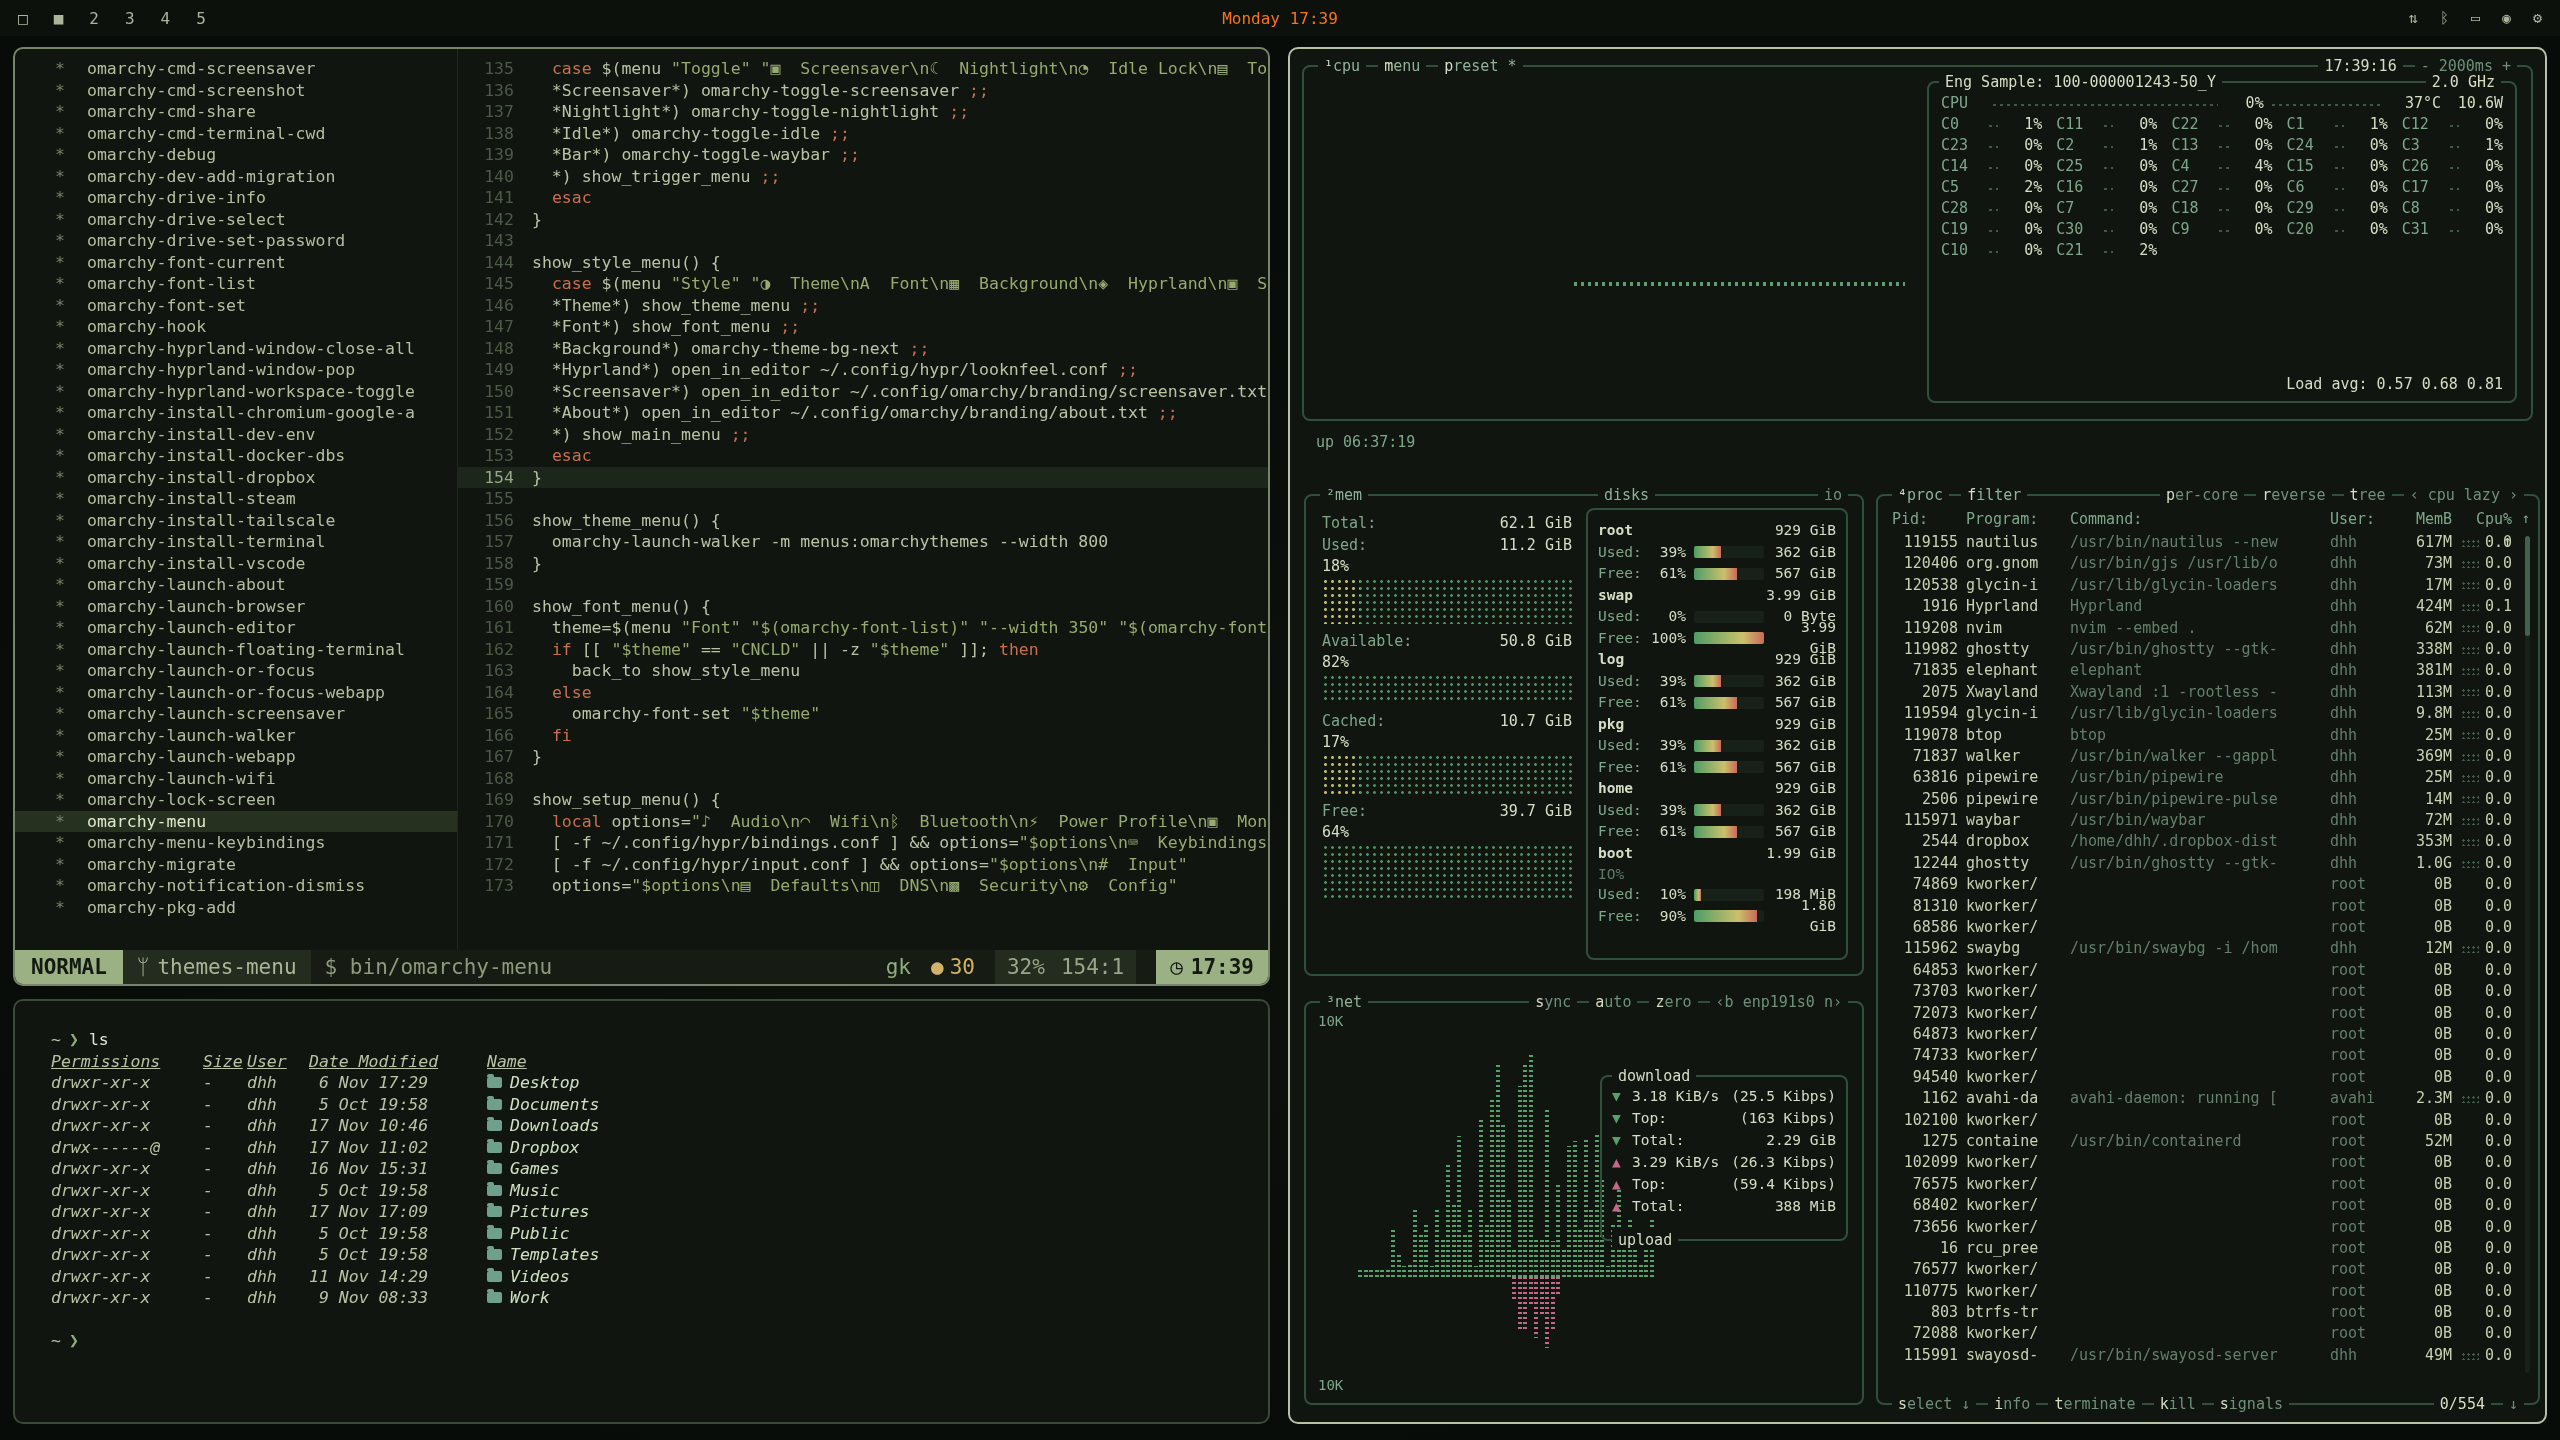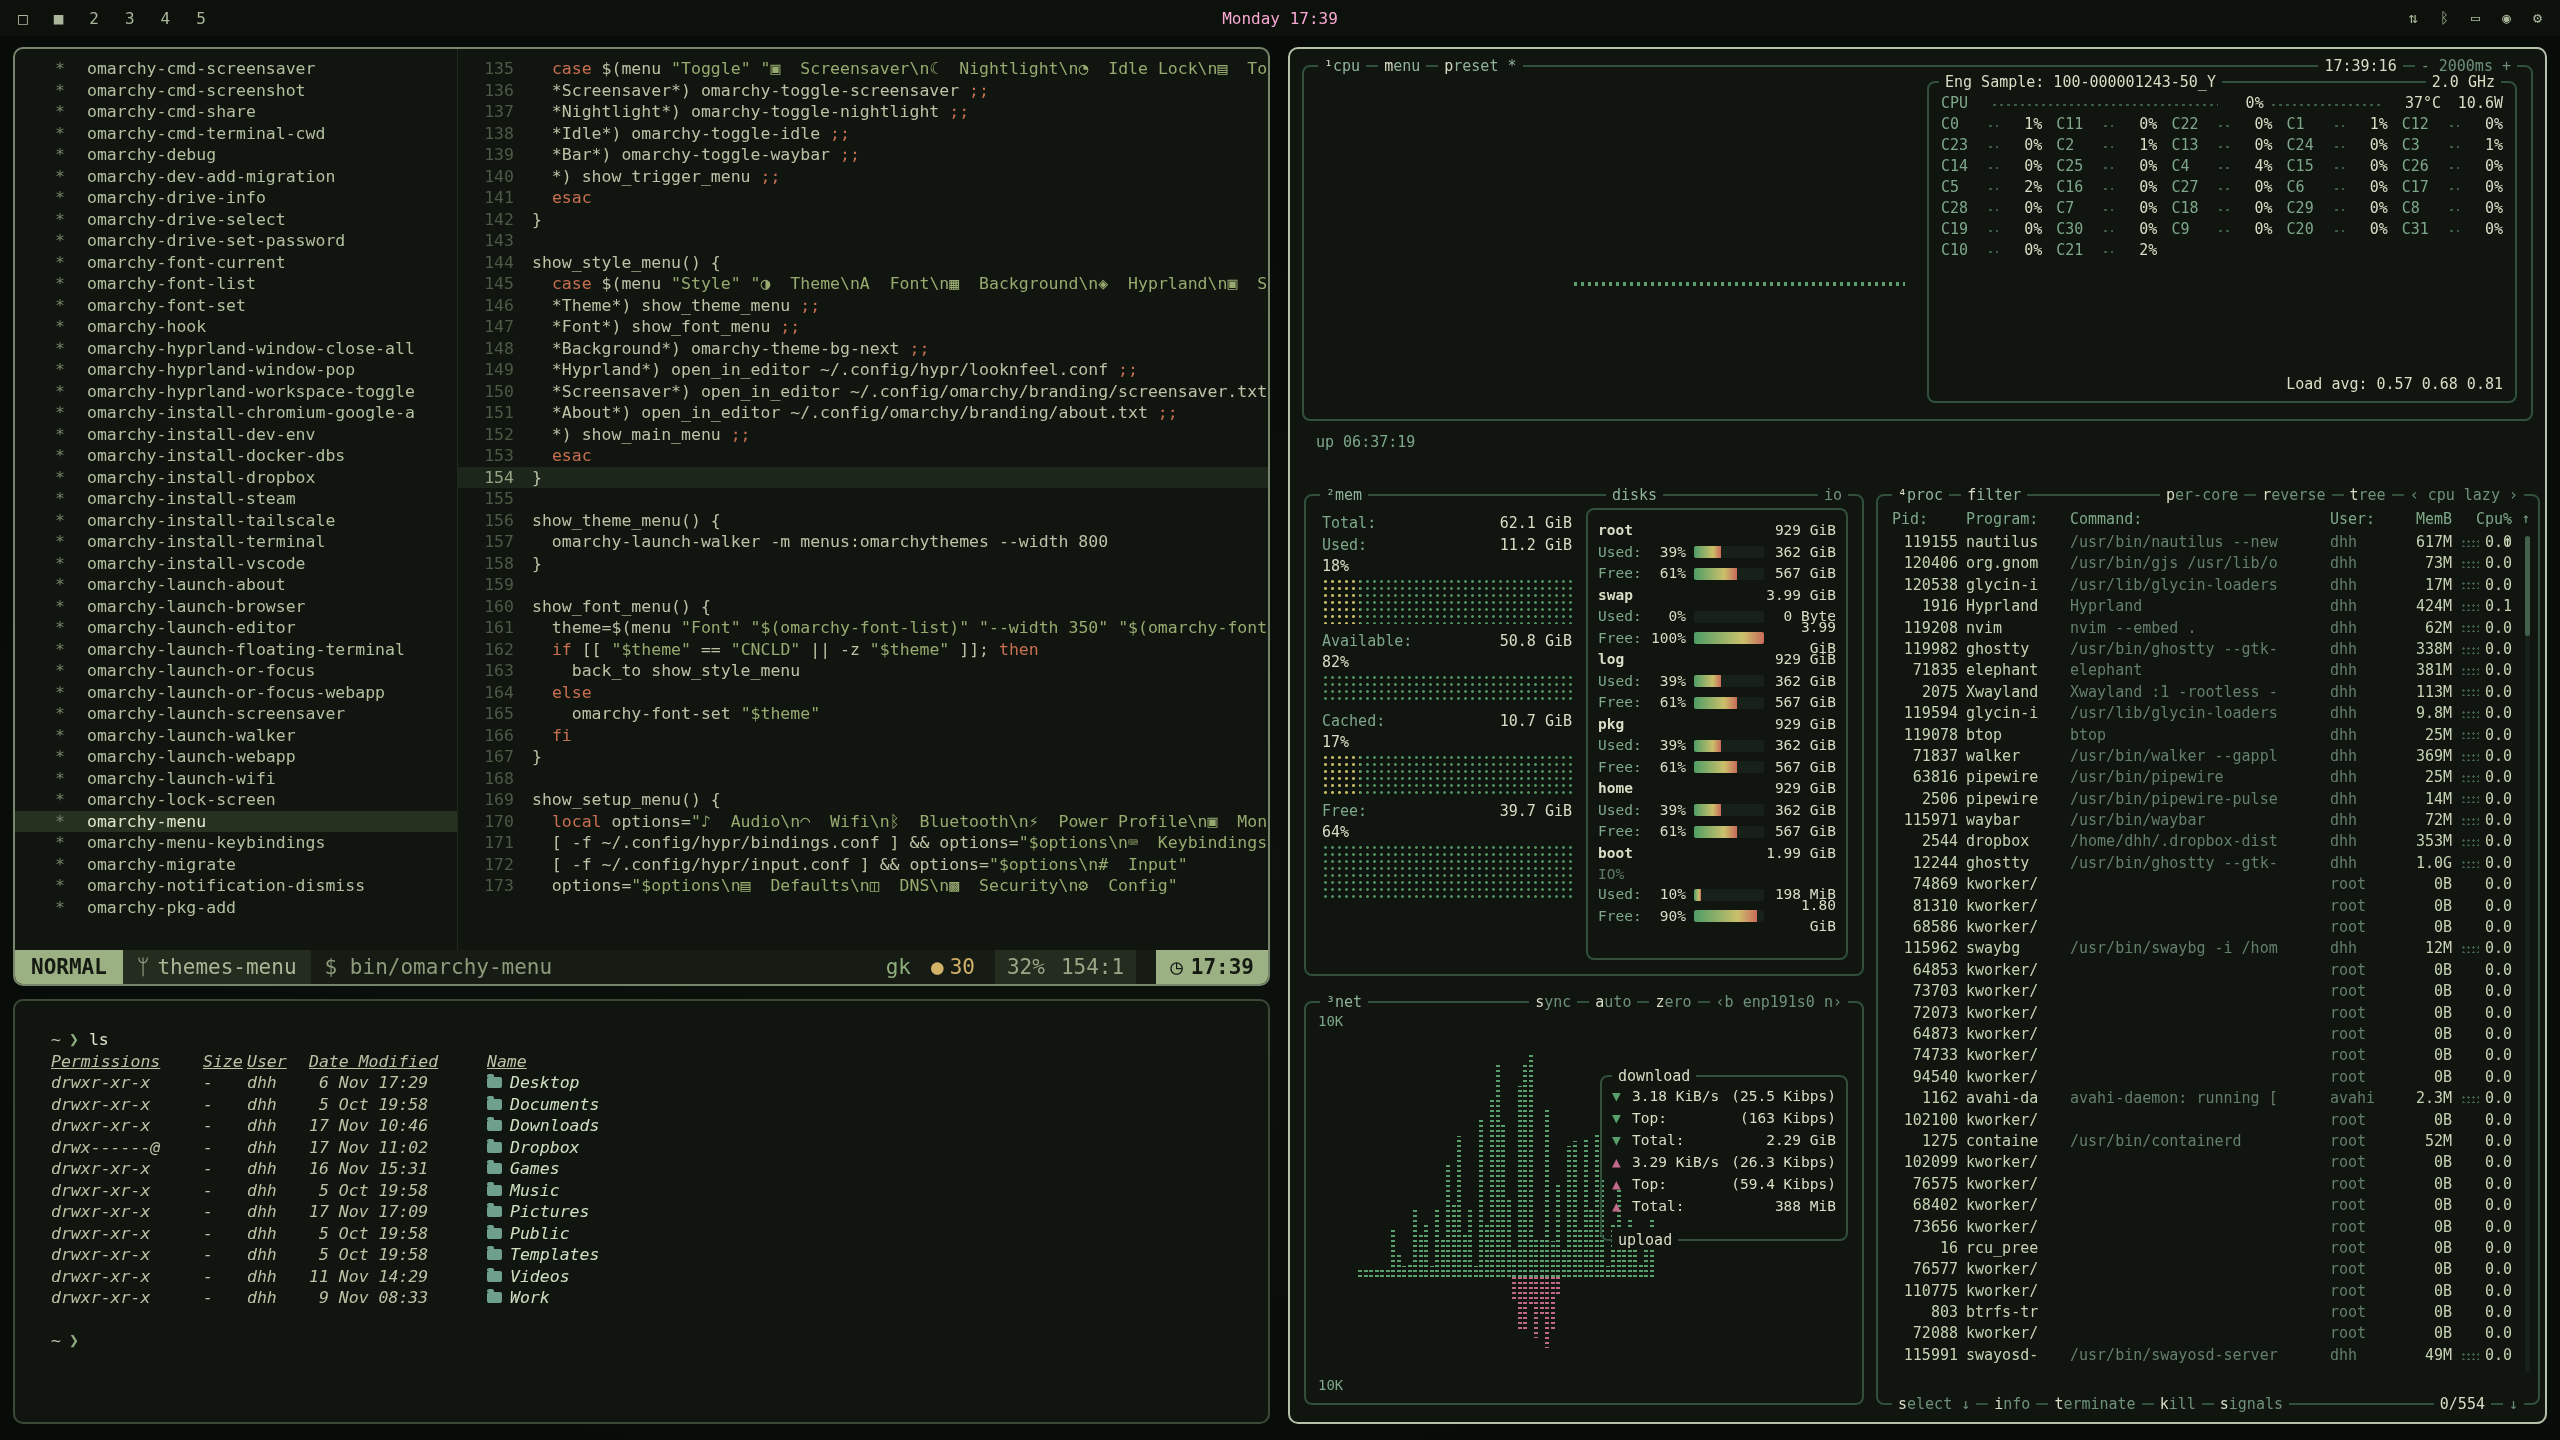--- a/index.html
+++ b/index.html
@@ -4,21 +4,21 @@
 <style>
   html,body{margin:0;padding:0;width:2560px;height:1440px;overflow:hidden;
     background:#090d09;font-family:"DejaVu Sans Mono","DejaVu Sans",monospace;}
   #screen{position:relative;width:2560px;height:1440px;
     background:radial-gradient(1600px 900px at 40% 60%, #0d120d 0%, #080c08 70%);}
   
   #topbar{position:absolute;left:0;top:0;width:2560px;height:36px;background:#0c110c;
     display:flex;align-items:center;color:#b9c3a6;font-size:16px;}
   .ws{display:flex;gap:26px;margin-left:18px;align-items:center;}
   .ws-icon,.ws-num{color:#aab59a;cursor:default;}
-  .clock{position:absolute;left:50%;transform:translateX(-50%);color:#f9a8d4;font-size:16px;}
+  .clock{position:absolute;left:50%;transform:translateX(-50%);color:#f97316;font-size:16px;}
   .tray{margin-left:auto;display:flex;gap:22px;margin-right:18px;color:#aab59a;font-size:15px;}
   
   .window{position:absolute;background:#10150f;border-radius:10px;box-sizing:border-box;}
   #editor-window{left:13px;top:47px;width:1257px;height:939px;border:2px solid #77856c;}
   #terminal-window{left:13px;top:999px;width:1257px;height:425px;border:2px solid #3b4937;}
   #btop-window{left:1288px;top:47px;width:1259px;height:1377px;border:2px solid #b6c1ab;}
   
   #editor-body{display:flex;position:absolute;top:0;left:0;right:0;bottom:34px;overflow:hidden;}
   #file-pane{width:442px;flex:none;padding-top:9px;overflow:hidden;border-right:1px solid #1f291d;}
   .file-row{height:21.5px;line-height:21.5px;font-size:16.5px;color:#b4bfa0;white-space:pre;
@@ -476,21 +476,21 @@
         <div id="loadavg">Load avg: 0.57 0.68 0.81</div>
       </div>
     </div>
 
     <div id="uptime" style="left:26px;top:384px;">up 06:37:19</div>
 
     <div class="bbox" id="mem-box" style="left:14px;top:445px;width:556px;height:478px;">
       <div class="btag-row left">
         <span class="btag title">²mem</span>
       </div>
-      <div class="btag-row" style="left:292px;margin-left:8px;">
+      <div class="btag-row" style="left:292px;">
         <span class="btag title">disks</span>
       </div>
       <div class="btag-row right">
         <span class="btag">io</span>
       </div>
       <div id="mem-col">
           <div class="mem-line">
             <span class="blab">Total:</span>
             <span class="v">62.1 GiB</span>
           </div>

